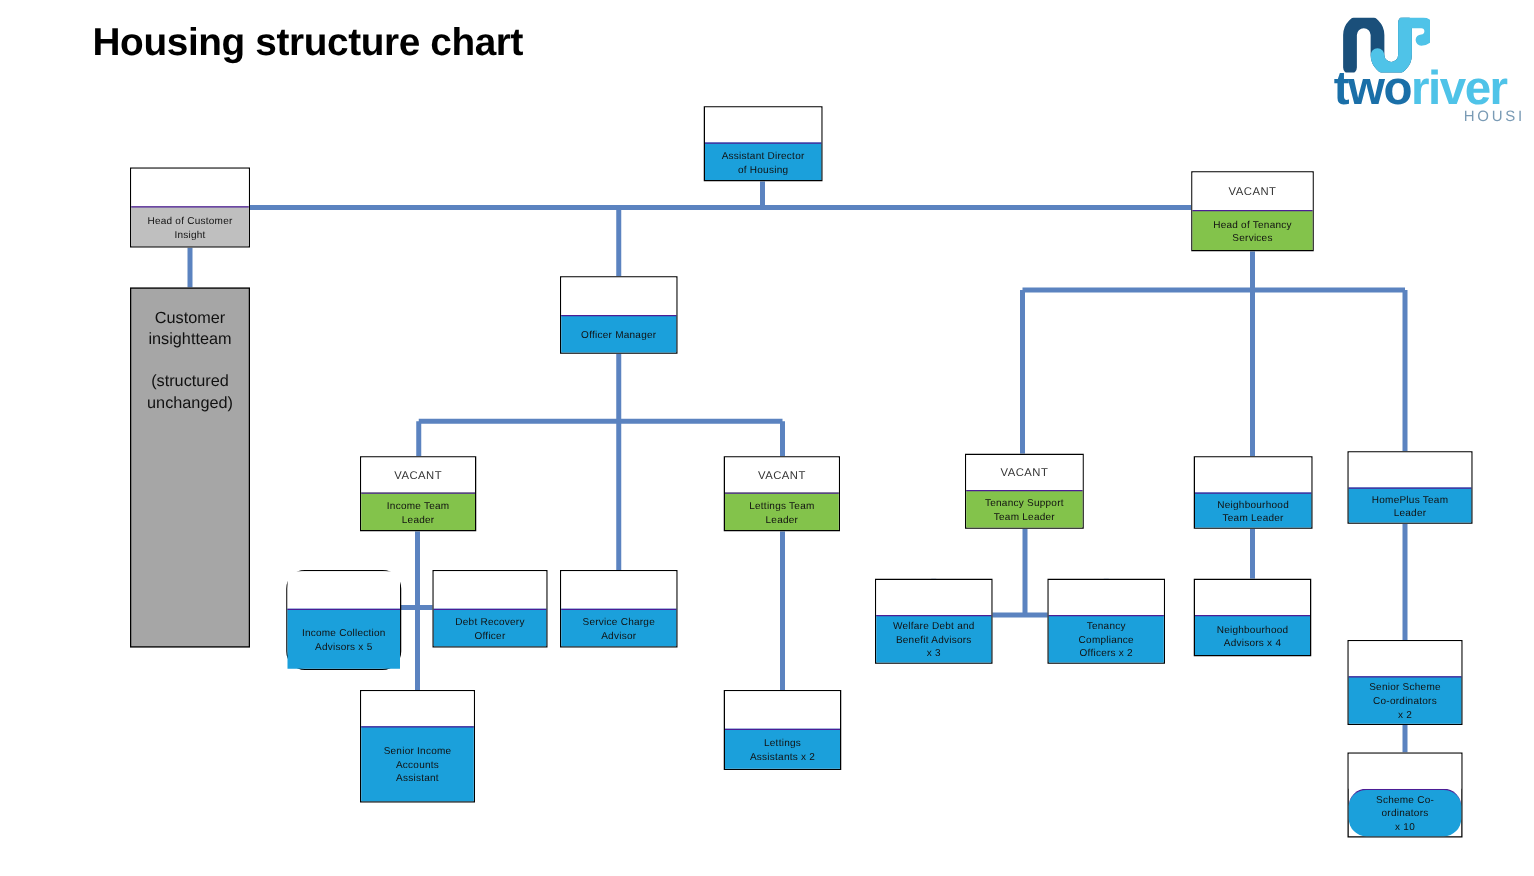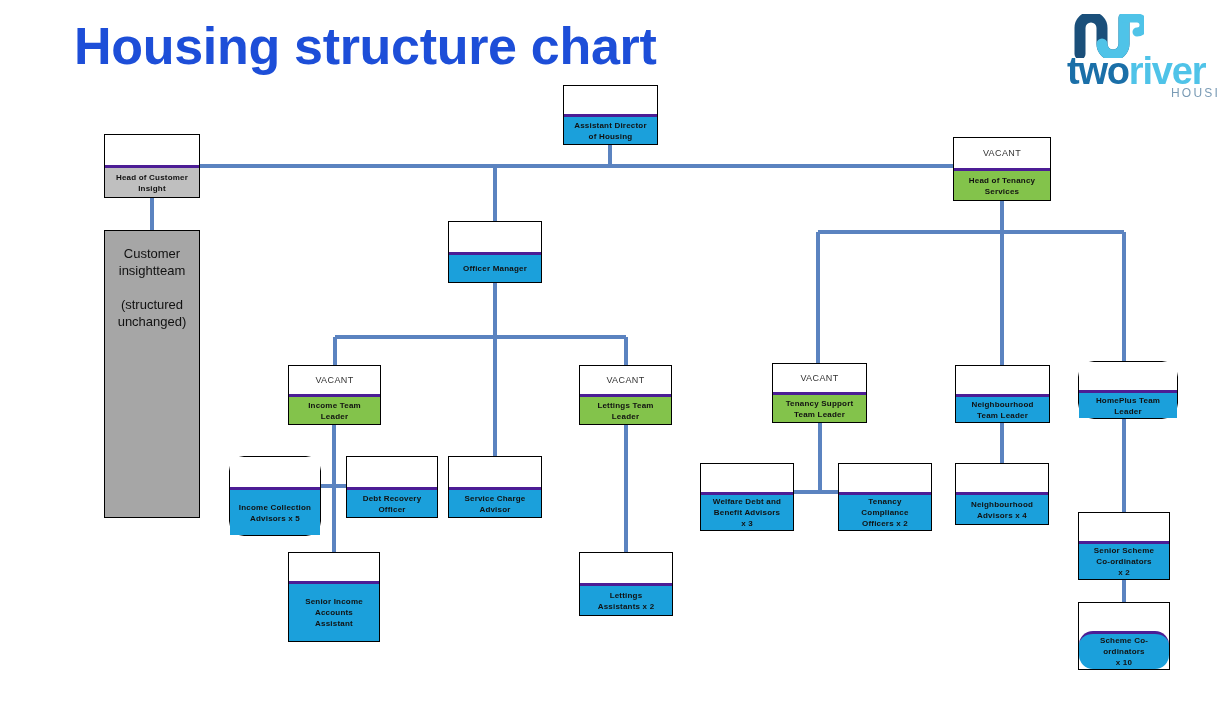--- a/index.html
+++ b/index.html
@@ -18,23 +18,23 @@
     position: relative;
     width: 1227px;
     height: 701px;
   }
 
   
   .page-title {
     position: absolute;
     left: 74px;
     top: 16px;
-    font-size: 52px;
+    font-size: 31px;
     font-weight: bold;
-    color: #1d4ed8;
+    color: #000000;
     letter-spacing: -0.3px;
     font-family: "Liberation Sans", sans-serif;
     white-space: nowrap;
   }
 
   
   .logo {
     position: absolute;
     left: 1065px;
     top: 14px;
@@ -95,27 +95,27 @@
     align-items: center;
     justify-content: center;
     font-size: 9px;
     color: #333333;
     letter-spacing: 0.4px;
     text-align: center;
     overflow: hidden;
   }
   .node-body {
     box-sizing: border-box;
-    border-top: 3px solid #4c1d95;
+    border-top: 1px solid #4c1d95;
     display: flex;
     align-items: center;
     justify-content: center;
     text-align: center;
     font-size: 8px;
-    font-weight: bold;
+    font-weight: normal;
     color: #111111;
     line-height: 11px;
     padding: 1px 2px;
     overflow: hidden;
     white-space: pre-line;
     letter-spacing: 0.2px;
   }
 
   
   .panel {
@@ -217,21 +217,21 @@
       <div class="node" style="left: 772px; top: 363px; width: 95px; height: 60px;">
         <div class="node-top" style="height: 28px;">VACANT</div>
         <div class="node-body" style="background: rgb(131, 195, 75); flex: 1 1 auto;">Tenancy  Support
 Team Leader</div>
       </div>
       <div class="node" style="left: 955px; top: 365px; width: 95px; height: 58px;">
         <div class="node-top" style="height: 28px;"></div>
         <div class="node-body" style="background: rgb(27, 160, 219); flex: 1 1 auto;">Neighbourhood
 Team Leader</div>
       </div>
-      <div class="node" style="left: 1078px; top: 361px; width: 100px; height: 58px; border-radius: 16px;">
+      <div class="node" style="left: 1078px; top: 361px; width: 100px; height: 58px;">
         <div class="node-top" style="height: 28px;"></div>
         <div class="node-body" style="background: rgb(27, 160, 219); flex: 1 1 auto;">HomePlus Team
 Leader</div>
       </div>
       <div class="node" style="left: 229px; top: 456px; width: 92px; height: 80px; border-radius: 15px;">
         <div class="node-top" style="height: 30px;"></div>
         <div class="node-body" style="background: rgb(27, 160, 219); flex: 1 1 auto;">Income Collection
 Advisors x 5</div>
       </div>
       <div class="node" style="left: 346px; top: 456px; width: 92px; height: 62px;">

